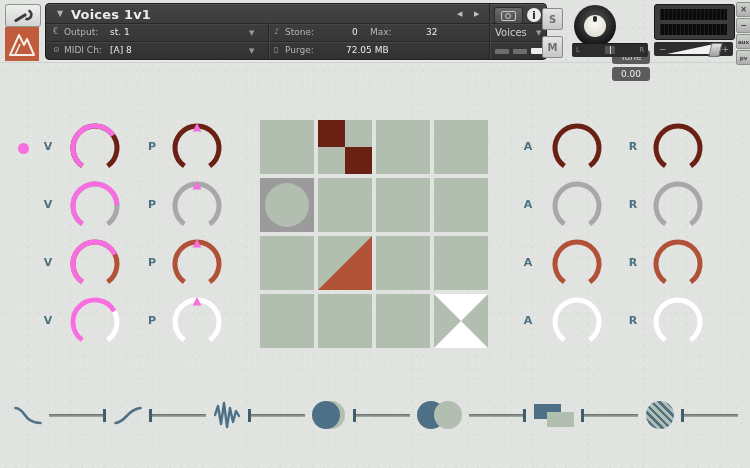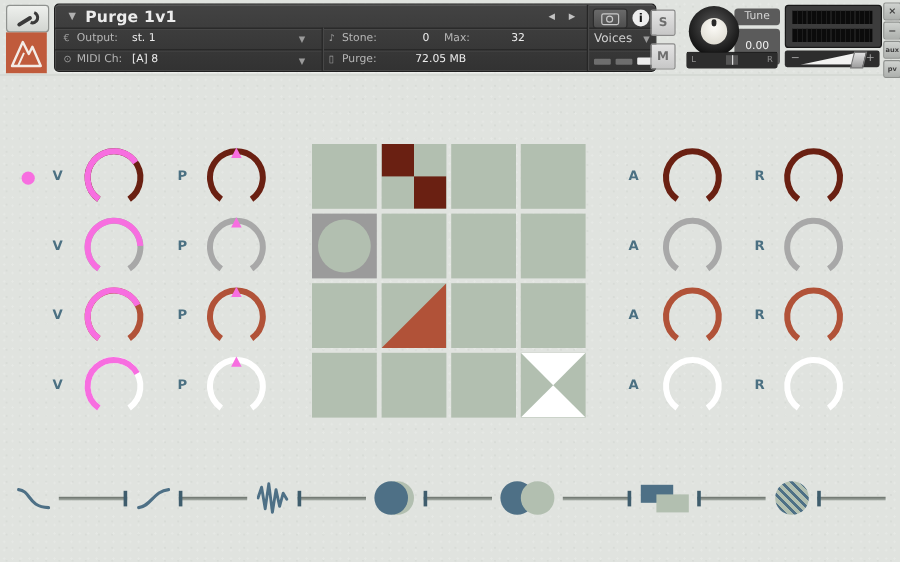--- a/index.html
+++ b/index.html
@@ -23,21 +23,21 @@
     border:1px solid #1e1e1e;border-radius:4px;box-shadow:0 1px 0 rgba(255,255,255,.45), inset 0 1px 0 #575757;}
   .hdiv{left:0;right:0;height:1px;background:#262626;box-shadow:0 1px 0 #474747;}
   .vdiv{width:1px;background:#262626;box-shadow:1px 0 0 #474747;}
   .klabel{color:#b6b6b6;font-size:9px;white-space:nowrap;}
   .kvalue{color:#ededed;font-size:9px;white-space:nowrap;}
   .kicon{color:#9f9f9f;font-size:8px;}
   .karrow{color:#9a9a9a;font-size:7px;}
   #ptitle{color:#ececec;font-size:13px;font-weight:bold;letter-spacing:.2px;white-space:nowrap;}
   .smbtn{width:19px;height:20px;background:linear-gradient(#e4e4e4,#c7c7c7);border:1px solid #8a8a8a;border-radius:2px;
     color:#6e6e6e;font-size:10px;font-weight:bold;display:flex;align-items:center;justify-content:center;}
-  .chip{background:#5b5b5b;border-radius:3px;font-size:9px;display:flex;align-items:center;justify-content:center;}
+  .chip{background:#5b5b5b;border-radius:3px;font-size:9px;display:flex;align-items:center;justify-content:center;margin-top:43px;}
   .edgebtn{width:13px;height:13px;background:linear-gradient(#cfd2cf,#adb0ad);border:1px solid #8d908d;border-radius:2px;
     color:#3f3f3f;display:flex;align-items:center;justify-content:center;margin-bottom:1px;font-weight:bold;}
   
   #stage{position:absolute;left:0;top:62px;width:750px;height:406px;}
 </style>
 </head>
 <body>
 
 <div id="kheader">
 
@@ -55,21 +55,21 @@
     </svg>
   </div>
 
   <div id="panel" class="abs">
     <div class="hdiv abs" style="top:19px"></div>
     <div class="hdiv abs" style="top:37px"></div>
     <div class="vdiv abs" style="left:443px;top:0;bottom:0"></div>
     <div class="vdiv abs" style="left:222px;top:19px;bottom:0"></div>
 
     <span class="abs" style="left:11px;top:5px;color:#b0b0b0;font-size:8px">▼</span>
-    <span id="ptitle" class="abs" style="left:25px;top:3px">Purge 1v1</span>
+    <span id="ptitle" class="abs" style="left:25px;top:3px">Voices 1v1</span>
     <span class="abs karrow" style="left:411px;top:6px;color:#c2c2c2">◀</span>
     <span class="abs karrow" style="left:428px;top:6px;color:#c2c2c2">▶</span>
 
     <div class="abs" style="left:448px;top:3px;width:27px;height:15px;background:linear-gradient(#6a6a6a,#4e4e4e);border:1px solid #2c2c2c;border-radius:3px">
       <span class="abs" style="left:6px;top:3px;width:13px;height:8px;border:1px solid #c9c9c9;border-radius:2px"></span>
       <span class="abs" style="left:10px;top:5px;width:4px;height:4px;border:1px solid #c9c9c9;border-radius:50%"></span>
     </div>
     <div class="abs" style="left:481px;top:4px;width:14px;height:14px;background:#ededed;border-radius:50%;display:flex;align-items:center;justify-content:center;color:#141414;font-size:10px;font-weight:bold">i</div>
 
     <span class="abs kicon" style="left:7px;top:23px">€</span>
@@ -96,21 +96,21 @@
     <span class="abs karrow" style="left:490px;top:25px">▼</span>
     <span class="abs" style="left:449px;top:45px;width:14px;height:5px;background:#6e6e6e;border-radius:1px"></span>
     <span class="abs" style="left:467px;top:45px;width:14px;height:5px;background:#6e6e6e;border-radius:1px"></span>
     <span class="abs" style="left:485px;top:44px;width:15px;height:6px;background:#ededed;border-radius:1px"></span>
   </div>
 
   <div class="abs smbtn" style="left:542px;top:8px">S</div>
   <div class="abs smbtn" style="left:542px;top:36px">M</div>
 
   <div class="abs chip" style="left:612px;top:7px;width:38px;height:14px;color:#d6d6d6">Tune</div>
-  <div class="abs chip" style="left:612px;top:24px;width:38px;height:30px;color:#f2f2f2">0.00</div>
+  <div class="abs chip" style="left:612px;top:24px;width:38px;height:14px;color:#f2f2f2">0.00</div>
   <div class="abs" style="left:574px;top:5px;width:42px;height:42px;border-radius:50%;background:radial-gradient(circle at 50% 40%,#5a5a5a,#141414 72%)">
     <span class="abs" style="left:10px;top:10px;width:22px;height:22px;border-radius:50%;background:radial-gradient(circle at 50% 35%,#fcfbf7,#d8d5ca)"></span>
     <span class="abs" style="left:19px;top:11px;width:4px;height:6px;background:#2a2a2a;border-radius:2px"></span>
   </div>
   <div class="abs" style="left:572px;top:43px;width:76px;height:13px;background:#2d2d2d;border-radius:2px;border-top:1px solid #1a1a1a">
     <span class="abs" style="left:4px;top:2px;font-size:7px;color:#8f8f8f">L</span>
     <span class="abs" style="right:4px;top:2px;font-size:7px;color:#8f8f8f">R</span>
     <span class="abs" style="left:33px;top:2px;width:10px;height:8px;background:#555">
       <span class="abs" style="left:4.5px;top:0;width:1px;height:8px;background:#dcdcdc"></span>
     </span>

